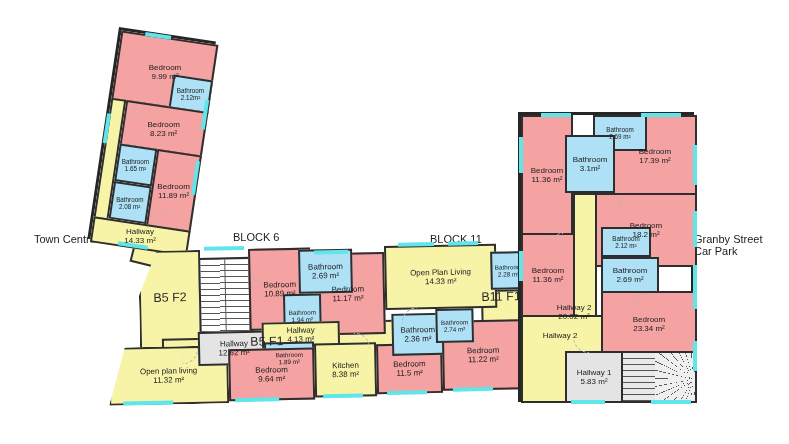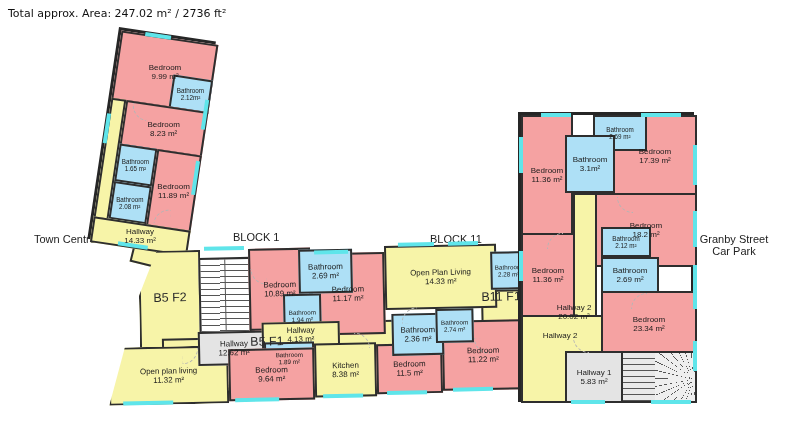--- a/index.html
+++ b/index.html
@@ -1,21 +1,21 @@
 <!DOCTYPE html>
 <html><head>
 <meta charset="utf-8">
 <style>
   html,body{margin:0;padding:0;background:#fff;}
   .plan{position:relative;width:789px;height:444px;background:#fff;overflow:hidden;
         font-family:"Liberation Sans",sans-serif;color:#1b1b1b;}
   .title{position:absolute;left:8px;top:7px;font-family:"DejaVu Sans",sans-serif;
          font-size:11px;color:#111;}
   .street{position:absolute;font-size:11px;color:#222;}
-  .street.center{text-align:center;}
+  .street.center{text-align:left;}
   .group{position:absolute;}
   .g-tl{left:119px;top:27px;width:98px;height:214px;transform:rotate(8.5deg);
         transform-origin:0 0;border:3px solid #262626;box-sizing:border-box;}
   .g-c{left:100px;top:250px;width:422px;height:156px;transform:rotate(-1.2deg);
        transform-origin:0 0;}
   .g-r{left:518px;top:112px;width:176px;height:290px;border:3px solid #262626;
        box-sizing:border-box;}
   .room{position:absolute;border:2px solid #2e2e2e;box-sizing:border-box;
         display:flex;align-items:center;justify-content:center;text-align:center;}
   .pink{background:#f5a2a2;}
@@ -44,24 +44,23 @@
   .stairs-r::before{content:"";position:absolute;left:0;top:0;width:46%;height:100%;
       background:repeating-linear-gradient(to bottom,#e9e9e9 0 5px,#555 5px 6px);}
   .stairs-r::after{content:"";position:absolute;right:0;top:0;width:56%;height:100%;
       background:repeating-conic-gradient(from 140deg at 96% 55%,#efefef 0 11deg,#555 11deg 12deg);}
 </style>
 </head>
 <body>
 
 <div class="plan">
 
-  <div class="title">Total approx. Area: 247.02 m² / 2736 ft²</div>
 
   <div class="street" style="left:11px;top:233px;margin-left:23px;">Town Centre</div>
-  <div class="street" style="left:233px;top:231px;">BLOCK 1</div>
+  <div class="street" style="left:233px;top:231px;">BLOCK 6</div>
   <div class="street" style="left:430px;top:233px;">BLOCK 11</div>
   <div class="street center" style="left:694px;top:233px;width:80px;">
     <span style="display:block;">Granby Street</span>
     <span style="display:block;">Car Park</span>
   </div>
 
   <div class="room yellow" style="left:133px;top:233px;width:26px;height:32px;transform:rotate(14deg);"></div>
 
   <div class="group g-tl">
     <div class="room pink" style="left:0;top:0;width:98px;height:70px;">

